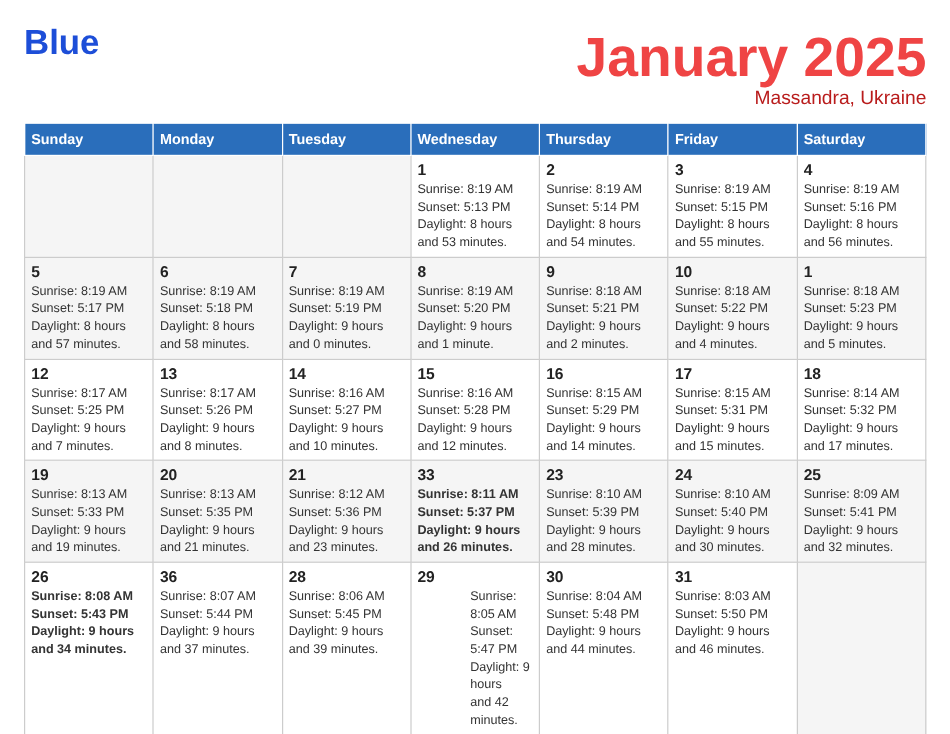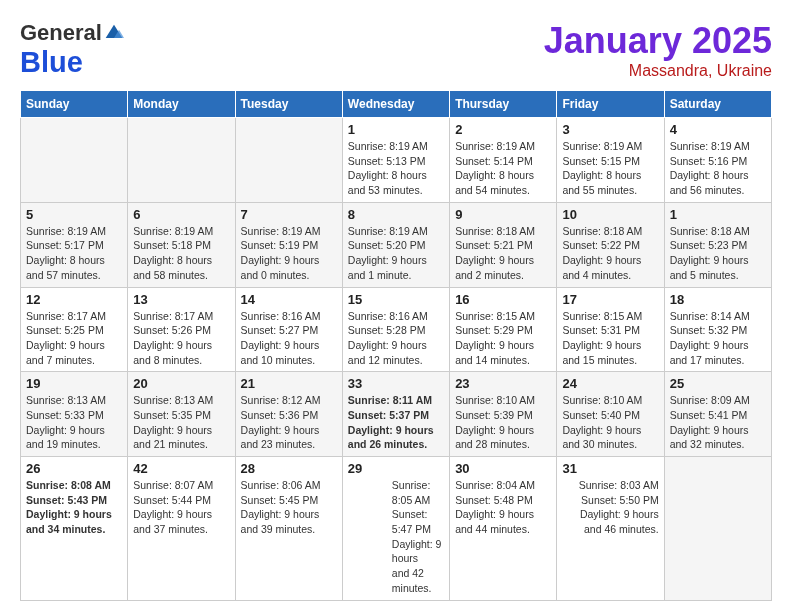--- a/index.html
+++ b/index.html
@@ -37,23 +37,23 @@
     }
     .logo-icon {
       width: 20px;
       height: 20px;
       margin-left: 2px;
     }
     .title-section {
       text-align: right;
     }
     .month-title {
-      font-size: 36px;
-      font-weight: bold;
-      color: #6d28d9;
+      font-size: 46px;
+      font-weight: bold;
+      color: #ef4444;
     }
     .subtitle {
       font-size: 16px;
       color: #b91c1c;
     }
     .calendar {
       width: 100%;
       border-collapse: collapse;
       font-size: 11px;
     }
@@ -91,27 +91,20 @@
     }
     .row-shaded td {
       background: #f5f5f5;
     }
   </style>
 </head>
 <body>
 
 <div class="header">
   <div class="logo">
-    <div class="logo-text">
-      <span class="logo-general">General</span>
-      <svg class="logo-icon" viewBox="0 0 24 24">
-        <polygon points="12,2 22,18 2,18" fill="#1a5fa8"></polygon>
-        <polygon points="18,8 24,18 12,18" fill="#4a90d9" opacity="0.7"></polygon>
-      </svg>
-    </div>
     <span class="logo-blue">Blue</span>
   </div>
   <div class="title-section">
     <div class="month-title">January 2025</div>
     <div class="subtitle">Massandra, Ukraine</div>
   </div>
 </div>
 
 <table class="calendar">
   <thead>
@@ -314,21 +307,21 @@
       </tr>
       <tr>
         <td>
           <span class="day-number">26</span>
           <div class="day-info" style="white-space: pre-line; font-weight: bold;">Sunrise: 8:08 AM
 Sunset: 5:43 PM
 Daylight: 9 hours
 and 34 minutes.</div>
         </td>
         <td>
-          <span class="day-number">42</span>
+          <span class="day-number">36</span>
           <div class="day-info" style="white-space: pre-line;">Sunrise: 8:07 AM
 Sunset: 5:44 PM
 Daylight: 9 hours
 and 37 minutes.</div>
         </td>
         <td>
           <span class="day-number">28</span>
           <div class="day-info" style="white-space: pre-line;">Sunrise: 8:06 AM
 Sunset: 5:45 PM
 Daylight: 9 hours
@@ -343,21 +336,21 @@
         </td>
         <td>
           <span class="day-number">30</span>
           <div class="day-info" style="white-space: pre-line;">Sunrise: 8:04 AM
 Sunset: 5:48 PM
 Daylight: 9 hours
 and 44 minutes.</div>
         </td>
         <td>
           <span class="day-number">31</span>
-          <div class="day-info" style="white-space: pre-line; text-align: right;">Sunrise: 8:03 AM
+          <div class="day-info" style="white-space: pre-line;">Sunrise: 8:03 AM
 Sunset: 5:50 PM
 Daylight: 9 hours
 and 46 minutes.</div>
         </td>
         <td class="empty"></td>
       </tr>
     </tbody>
 </table>
 
 </body></html>

